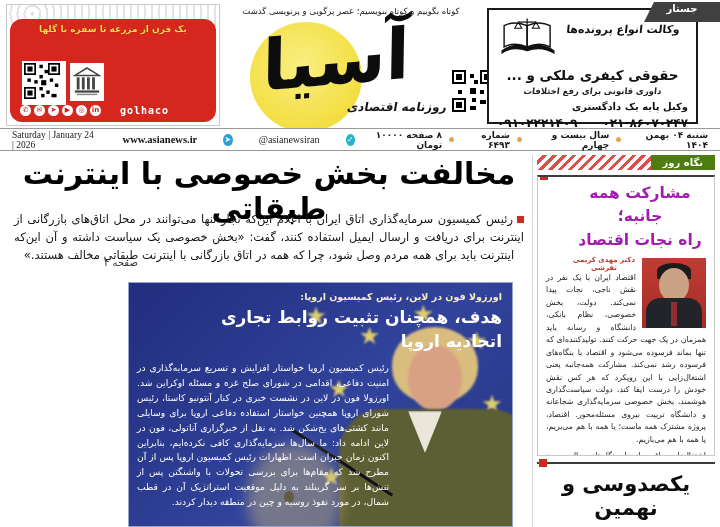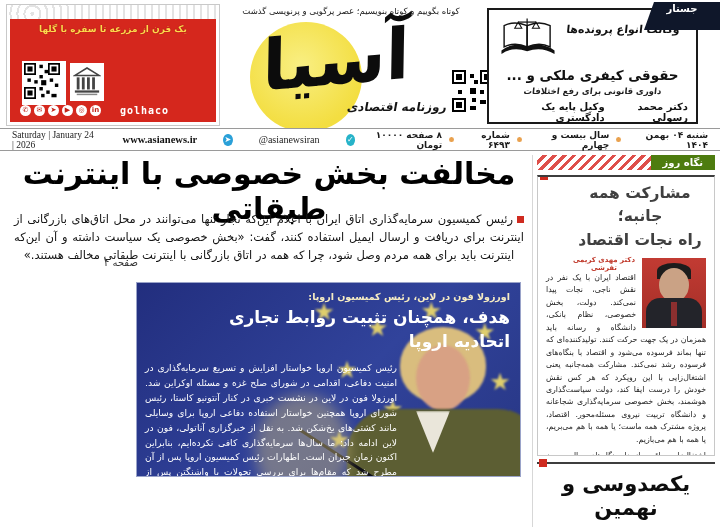--- a/index.html
+++ b/index.html
@@ -5,21 +5,21 @@
   html,body{margin:0;padding:0;}
   .page{position:relative;width:720px;height:527px;background:#ffffff;overflow:hidden;
         font-family:"DejaVu Sans","Liberation Sans",sans-serif;color:#111;}
   .abs{position:absolute;}
 
   
   .golha{left:6px;top:4px;width:212px;height:120px;border:1px solid #c9c9c9;background:#fff;overflow:hidden;}
   .golha-sketch{position:absolute;left:0;top:0;right:0;height:22px;
      background:repeating-radial-gradient(circle at 12% 40%, #e3e3e3 0 2px, #ffffff 2px 7px),
                 repeating-radial-gradient(circle at 78% 70%, #dcdcdc 0 2px, #ffffff 2px 9px);}
-  .golha-red{position:absolute;left:3px;top:14px;right:3px;bottom:3px;background:#d5271d;border-radius:0;overflow:hidden;}
+  .golha-red{position:absolute;left:3px;top:14px;right:3px;bottom:3px;background:#d5271d;border-radius:12px;overflow:hidden;}
   .golha-tagline{position:absolute;top:5px;left:0;right:0;text-align:center;color:#ffd94d;
      font-weight:bold;font-size:9px;direction:rtl;text-shadow:0 0 1px #7e0f09;}
   .golha-circle{position:absolute;right:4px;top:22px;width:86px;height:86px;background:#fff;border-radius:50%;overflow:hidden;}
   .golha-arc{position:absolute;top:13px;left:0;right:0;text-align:center;color:#c22318;font-size:5px;font-weight:bold;direction:rtl;}
   .golha-leaf{position:absolute;width:16px;height:8px;background:#3f9b35;border-radius:50% 50% 50% 0;}
   .leaf1{left:30px;top:24px;transform:rotate(-25deg);}
   .leaf2{left:42px;top:21px;transform:rotate(15deg);}
   .golha-chef{position:absolute;right:14px;top:20px;width:12px;height:12px;background:#f0a03c;border-radius:50%;border:2px solid #c22318;}
   .golha-chefhat{position:absolute;right:13px;top:13px;width:15px;height:8px;background:#fff;border:1px solid #c22318;border-radius:5px 5px 0 0;}
   .golha-brand{position:absolute;top:30px;left:0;right:0;text-align:center;color:#c22318;
@@ -45,21 +45,21 @@
   .legal{left:487px;top:8px;width:211px;height:116px;border:2px solid #1a1a1a;background:#fff;
          direction:rtl;padding:5px 8px;box-sizing:border-box;}
   .legal-top{display:flex;align-items:flex-start;}
   .legal-l1{flex:1;text-align:center;font-size:11px;font-weight:bold;transform:skewX(-6deg);padding-top:8px;}
   .legal-l2{text-align:center;font-size:13.5px;font-weight:bold;margin-top:2px;}
   .legal-l3{text-align:center;font-size:8.5px;font-weight:bold;transform:skewX(-6deg);margin-top:3px;color:#222;}
   .legal-row{display:flex;justify-content:space-between;font-size:10px;font-weight:bold;margin-top:5px;}
   .legal-phones{display:flex;justify-content:space-between;font-size:12px;font-weight:bold;margin-top:4px;letter-spacing:1px;}
 
   
-  .corner-tag{right:0;top:2px;width:76px;height:28px;background:#0f172a;color:#fff;font-weight:bold;
+  .corner-tag{right:0;top:2px;width:76px;height:20px;background:#404040;color:#fff;font-weight:bold;
       font-size:10px;text-align:center;line-height:14px;direction:rtl;letter-spacing:4px;
       clip-path:polygon(10px 0,100% 0,100% 100%,0 100%);}
 
   
   .infobar{left:0;top:128px;width:720px;height:23px;border-top:1px solid #9a9a9a;border-bottom:1px solid #9a9a9a;
       display:flex;align-items:center;justify-content:space-between;padding:0 12px;box-sizing:border-box;background:#fff;}
   .ib-left{display:flex;align-items:center;gap:26px;font-family:"Liberation Serif","DejaVu Serif",serif;}
   .ib-date-en{font-size:9.5px;color:#222;}
   .ib-site{font-size:10.5px;font-weight:bold;color:#111;}
   .ib-icon{width:12px;height:12px;border-radius:50%;color:#fff;font-size:8px;line-height:12px;text-align:center;}
@@ -71,21 +71,21 @@
 
   
   .headline{left:8px;top:156px;width:522px;text-align:center;direction:rtl;
      font-size:30px;font-weight:bold;color:#000;letter-spacing:-1px;}
   .lead{left:14px;top:211px;width:510px;direction:rtl;font-size:11.5px;line-height:1.55;color:#141414;
      text-align:justify;text-align-last:center;}
   .red-bullet{display:inline-block;width:7px;height:7px;background:#cf2b20;margin-left:4px;}
   .page-ref{left:104px;top:257px;font-size:10px;font-weight:normal;color:#333;direction:rtl;}
 
   
-  .eu{left:136px;top:282px;width:385px;height:195px;overflow:hidden;border:1px solid #9aa3c9;box-sizing:border-box;
+  .eu{left:128px;top:282px;width:385px;height:245px;overflow:hidden;border:1px solid #9aa3c9;box-sizing:border-box;
      background:linear-gradient(135deg,#222e7e 0%,#31439b 55%,#273684 100%);}
   .star{position:absolute;color:#e9d66b;font-size:24px;filter:blur(1px);opacity:.95;}
   .vdl-hair{position:absolute;right:34px;top:44px;width:86px;height:76px;border-radius:50% 50% 46% 46%;background:#d9bd7e;filter:blur(1px);}
   .vdl-face{position:absolute;right:50px;top:62px;width:54px;height:66px;border-radius:50%;background:#d8a184;filter:blur(1px);}
   .vdl-body{position:absolute;right:-22px;top:126px;width:195px;height:130px;border-radius:44px 44px 0 0;background:#5c5e33;filter:blur(1px);}
   .vdl-shirt{position:absolute;right:70px;top:128px;width:34px;height:42px;background:#eae6da;
      clip-path:polygon(0 0,100% 0,50% 100%);filter:blur(1px);}
   .mic{position:absolute;right:110px;top:178px;width:120px;height:3px;background:#101018;transform:rotate(33deg);}
   .mic-tip{position:absolute;right:218px;top:208px;width:10px;height:12px;border-radius:50%;background:#101018;}
   .blob{position:absolute;left:118px;bottom:-28px;width:95px;height:110px;border-radius:50%;background:#c9b77a;opacity:.45;filter:blur(7px);}
@@ -98,21 +98,21 @@
   
   .divider-v{left:532px;top:155px;width:1px;height:372px;background:#d7d7d7;}
   .sidebar{left:537px;top:155px;width:178px;height:372px;overflow:hidden;}
   .tag{display:flex;height:15px;}
   .tag .hatch{flex:1;background:repeating-linear-gradient(-45deg,#de4f4a 0 3px,#ffffff 3px 7px);}
   .tag .label{background:#4d7c0f;color:#fff;font-size:10px;font-weight:bold;line-height:15px;
      padding:0 12px;direction:rtl;letter-spacing:2px;}
   .op-box{margin-top:5px;height:281px;border:1px solid #c8c8c8;border-top:2px solid #3d3d3d;
      padding:5px 8px;box-sizing:border-box;position:relative;overflow:hidden;direction:rtl;}
   .corner-sq{position:absolute;top:-5px;left:2px;width:8px;height:8px;background:#cf2b20;}
-  .op-title{text-align:center;font-size:15.5px;font-weight:bold;color:#404040;line-height:1.5;margin-bottom:4px;margin-left:28px;}
+  .op-title{text-align:center;font-size:15.5px;font-weight:bold;color:#a21caf;line-height:1.5;margin-bottom:4px;margin-left:28px;}
   .op-photo{float:right;width:64px;height:70px;margin:2px 0 2px 6px;background:linear-gradient(#c23b33,#a32e27);
      position:relative;overflow:hidden;}
   .op-face{position:absolute;left:17px;top:10px;width:30px;height:34px;border-radius:50%;background:#caa285;}
   .op-hairm{position:absolute;left:15px;top:5px;width:34px;height:16px;border-radius:50% 50% 0 0;background:#1c1c1c;}
   .op-suit{position:absolute;left:4px;top:40px;width:56px;height:30px;border-radius:14px 14px 0 0;background:#23242a;}
   .op-tie{position:absolute;left:29px;top:44px;width:6px;height:24px;background:#8c2f2f;}
   .op-caption{float:right;width:64px;margin-left:18px;text-align:center;font-size:7px;font-weight:bold;color:#c0392b;}
   .op-text{font-size:7.8px;line-height:1.6;text-align:justify;color:#1d1d1d;}
   .op-text p{margin:0 0 4px 0;}
   .news-rule{margin-top:6px;border-top:2px solid #3d3d3d;position:relative;}
@@ -215,21 +215,20 @@
           <line x1="34" y1="4" x2="34" y2="12" stroke="#111" stroke-width="1.4"></line>
           <line x1="24" y1="8" x2="44" y2="8" stroke="#111" stroke-width="1.4"></line>
           <path d="M24 8 l-4 7 h8 z" fill="none" stroke="#111" stroke-width="1.2"></path>
           <path d="M44 8 l-4 7 h8 z" fill="none" stroke="#111" stroke-width="1.2"></path>
         </svg>
       </div>
     </div>
     <div class="legal-l2">حقوقی کیفری ملکی و ...</div>
     <div class="legal-l3">داوری قانونی برای رفع اختلافات</div>
     <div class="legal-row">
-      <span>دکتر محمد رسولی</span>
       <span>وکیل پایه یک دادگستری</span>
     </div>
     <div class="legal-phones">
       <span>۰۲۱-۸۶۰۷۰۲۴۷</span>
       <span>۰۹۱۰۲۲۲۱۴۰۹</span>
     </div>
   </div>
 
   <div class="abs corner-tag">جستار</div>
 

